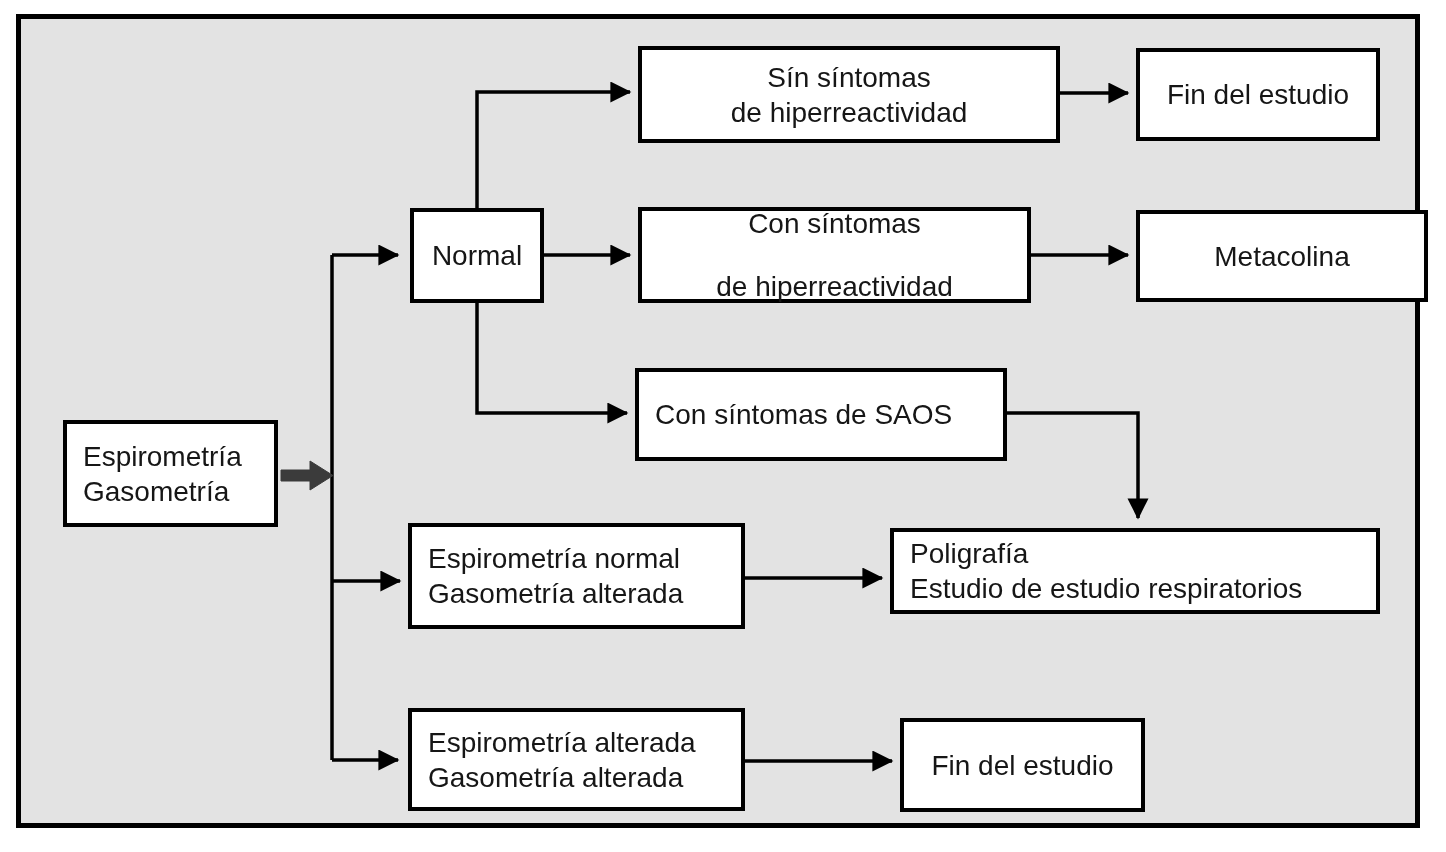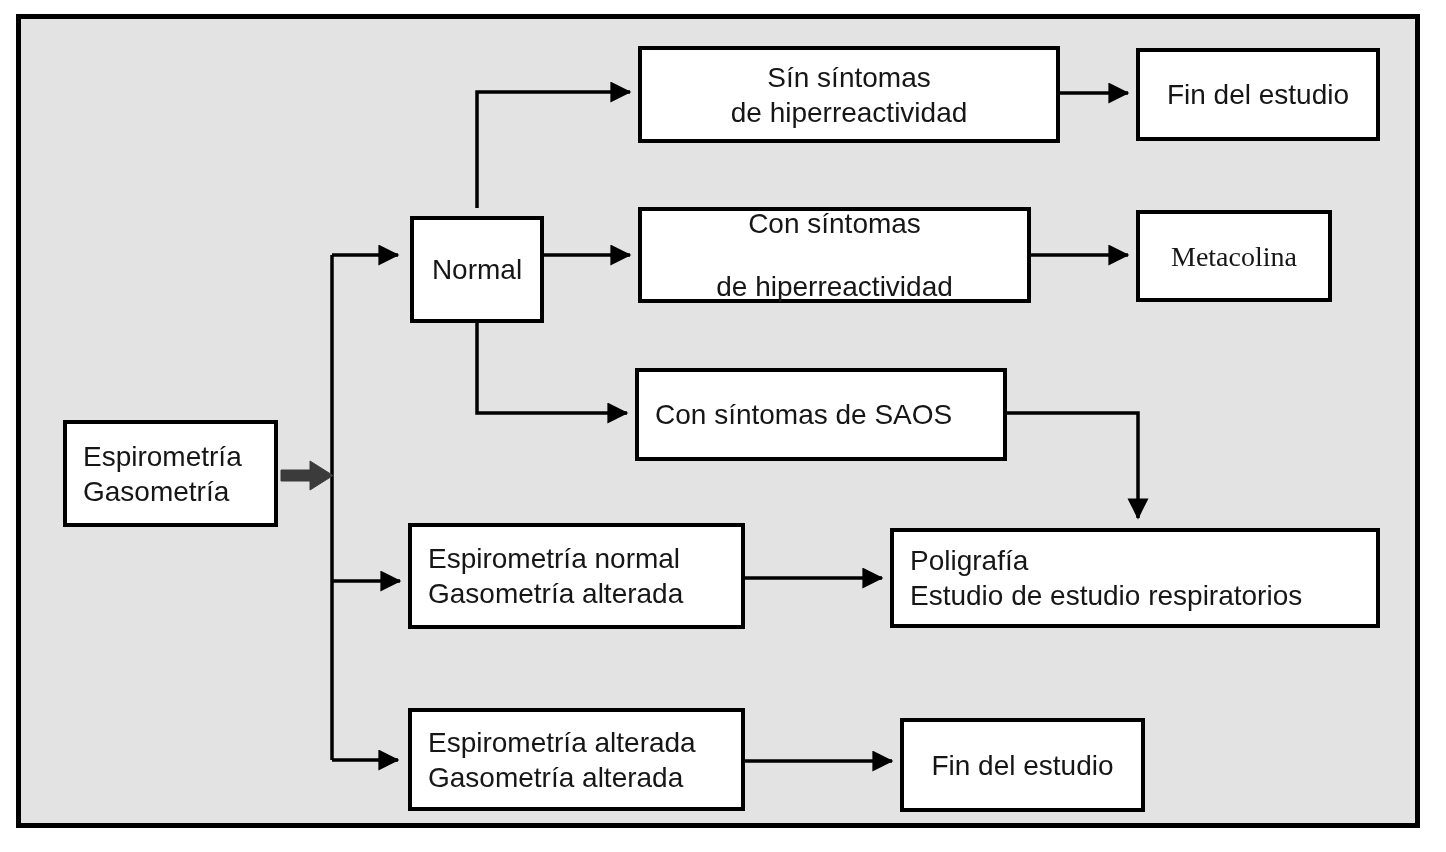--- a/index.html
+++ b/index.html
@@ -31,28 +31,28 @@
     color:#161616;
     font-size:28px;
     line-height:35px;
     white-space:nowrap;
   }
   .node.center{align-items:center;text-align:center;}
   .node.left{align-items:flex-start;padding-left:16px;text-align:left;}
 
   
   .n-start        {left:63px;  top:420px; width:215px; height:107px;}
-  .n-normal       {left:410px; top:216px; width:134px; height:107px;}
+  .n-normal       {left:410px; top:208px; width:134px; height:95px;}
   .n-sin-sintomas {left:638px; top:46px;  width:422px; height:97px;}
   .n-fin-top      {left:1136px;top:48px;  width:244px; height:93px;}
   .n-con-sintomas {left:638px; top:207px; width:393px; height:96px;gap:28px;}
-  .n-metacolina   {left:1136px;top:210px; width:196px; height:92px;font-family:Liberation Serif, serif;}
+  .n-metacolina   {left:1136px;top:210px; width:292px; height:92px;}
   .n-saos         {left:635px; top:368px; width:372px; height:93px;}
   .n-esp-normal   {left:408px; top:523px; width:337px; height:106px;}
-  .n-poligrafia   {left:890px; top:528px; width:490px; height:100px;}
+  .n-poligrafia   {left:890px; top:528px; width:490px; height:86px;}
   .n-esp-alterada {left:408px; top:708px; width:337px; height:103px;}
   .n-fin-bottom   {left:900px; top:718px; width:245px; height:94px;}
 </style>
 </head>
 <body>
 
 <div class="stage">
   <div class="frame"></div>
 
   <svg class="connectors" viewBox="0 0 1446 852" xmlns="http://www.w3.org/2000/svg">

